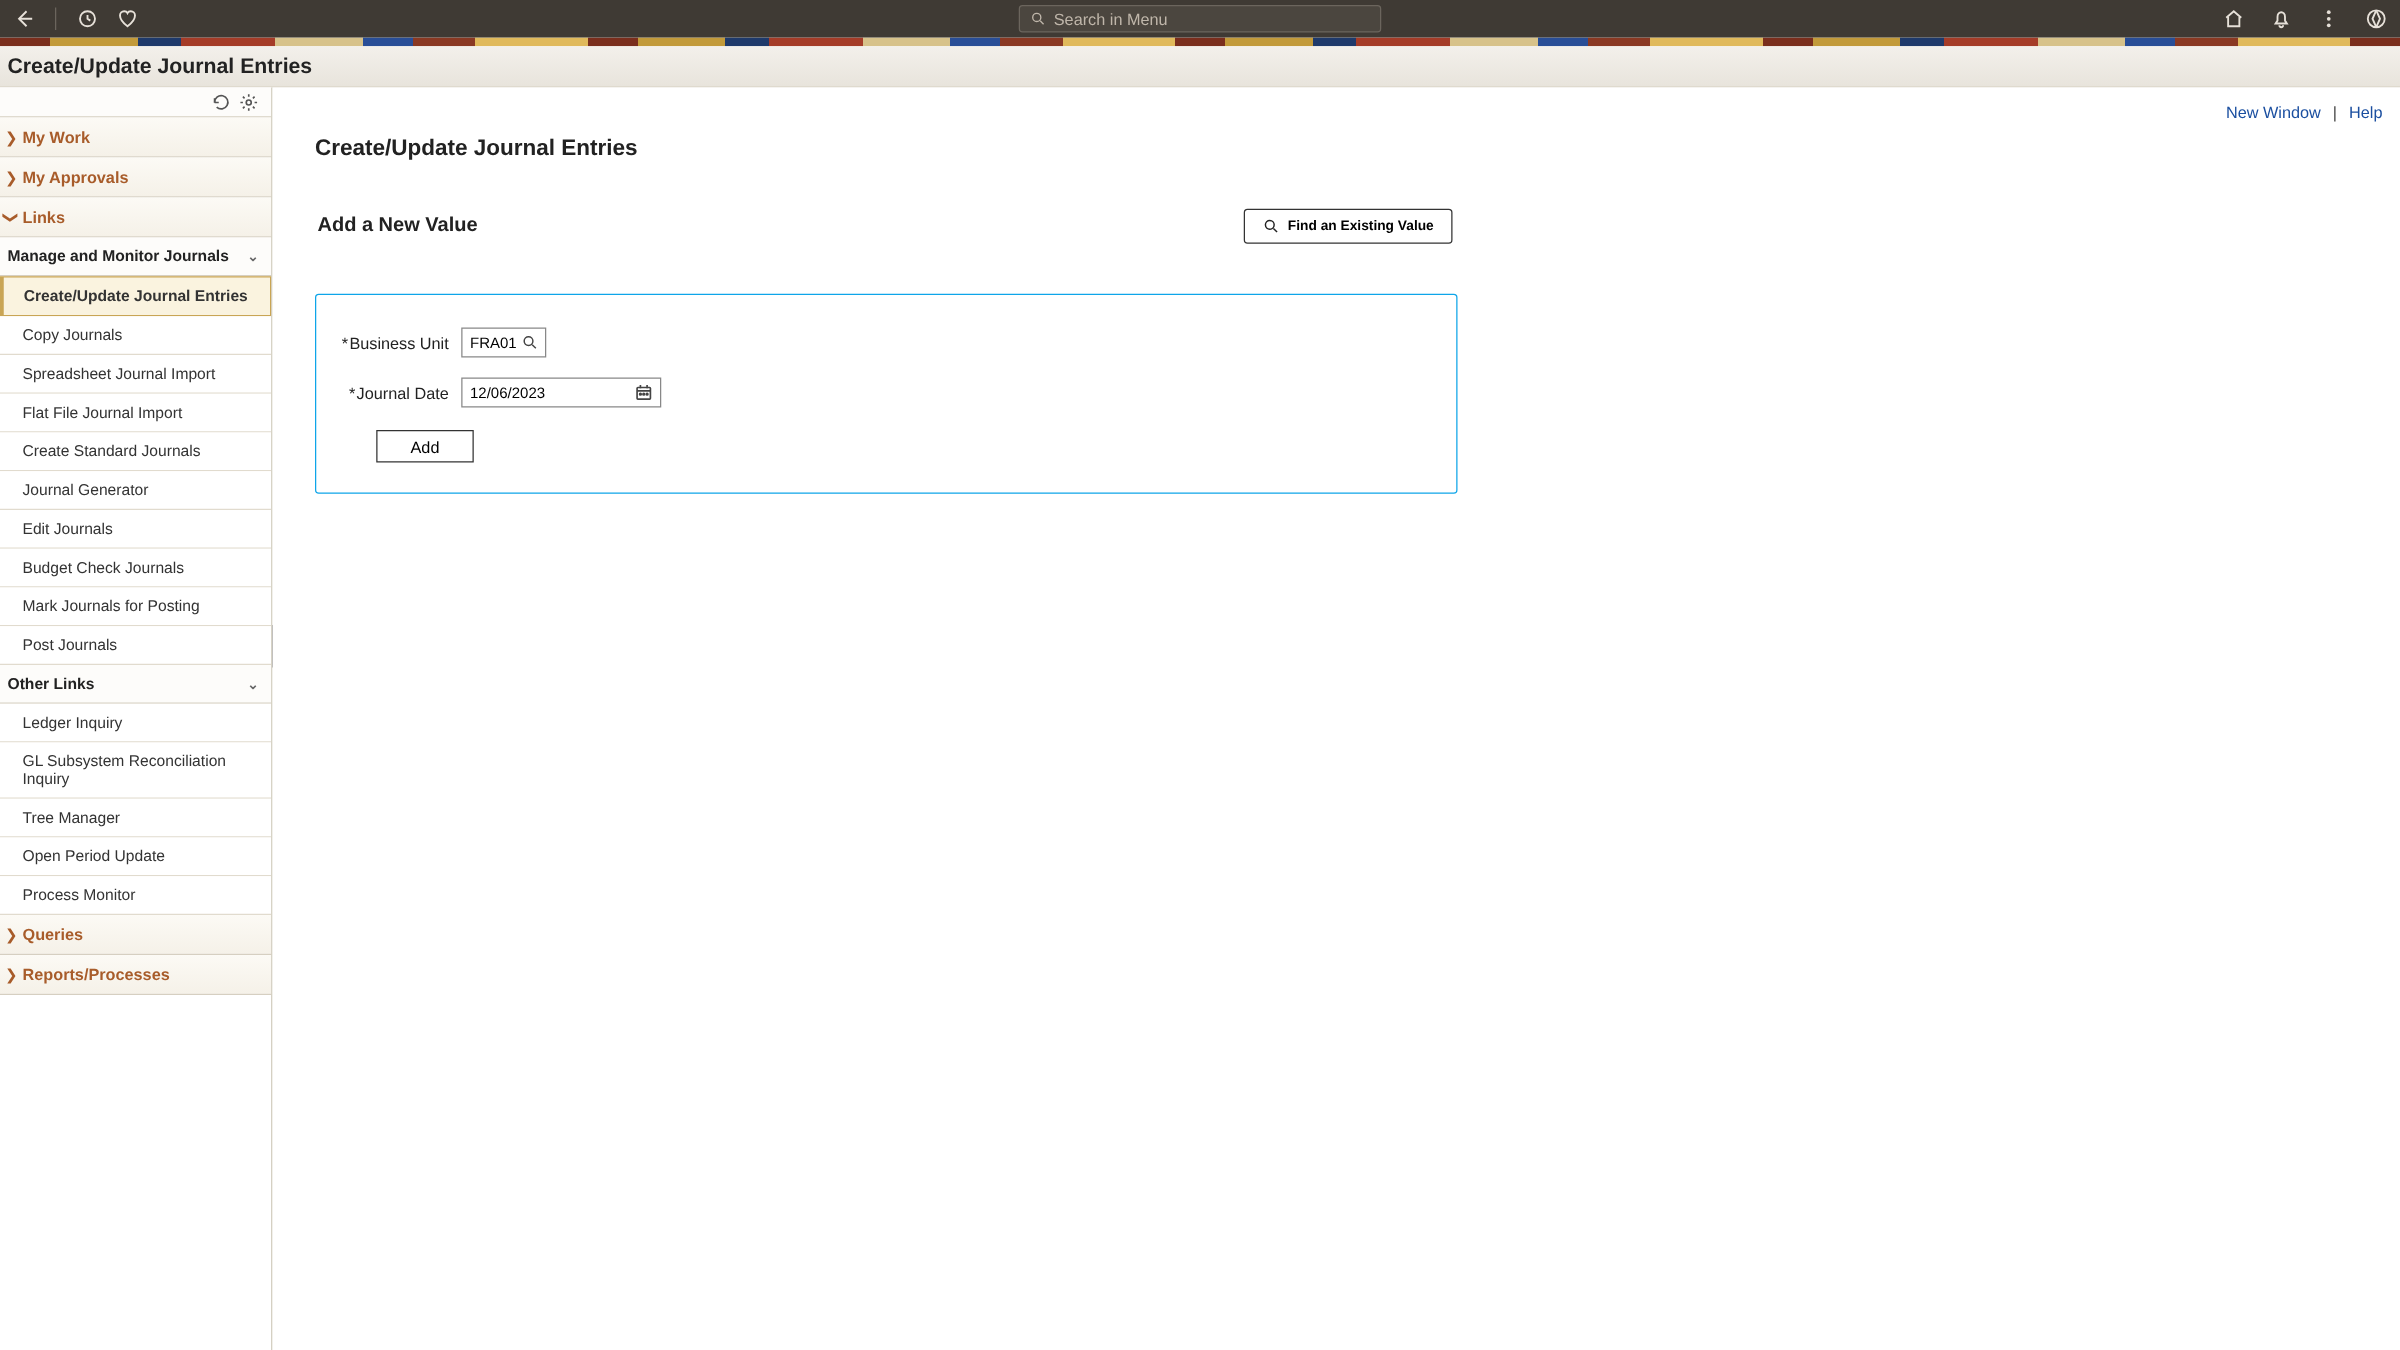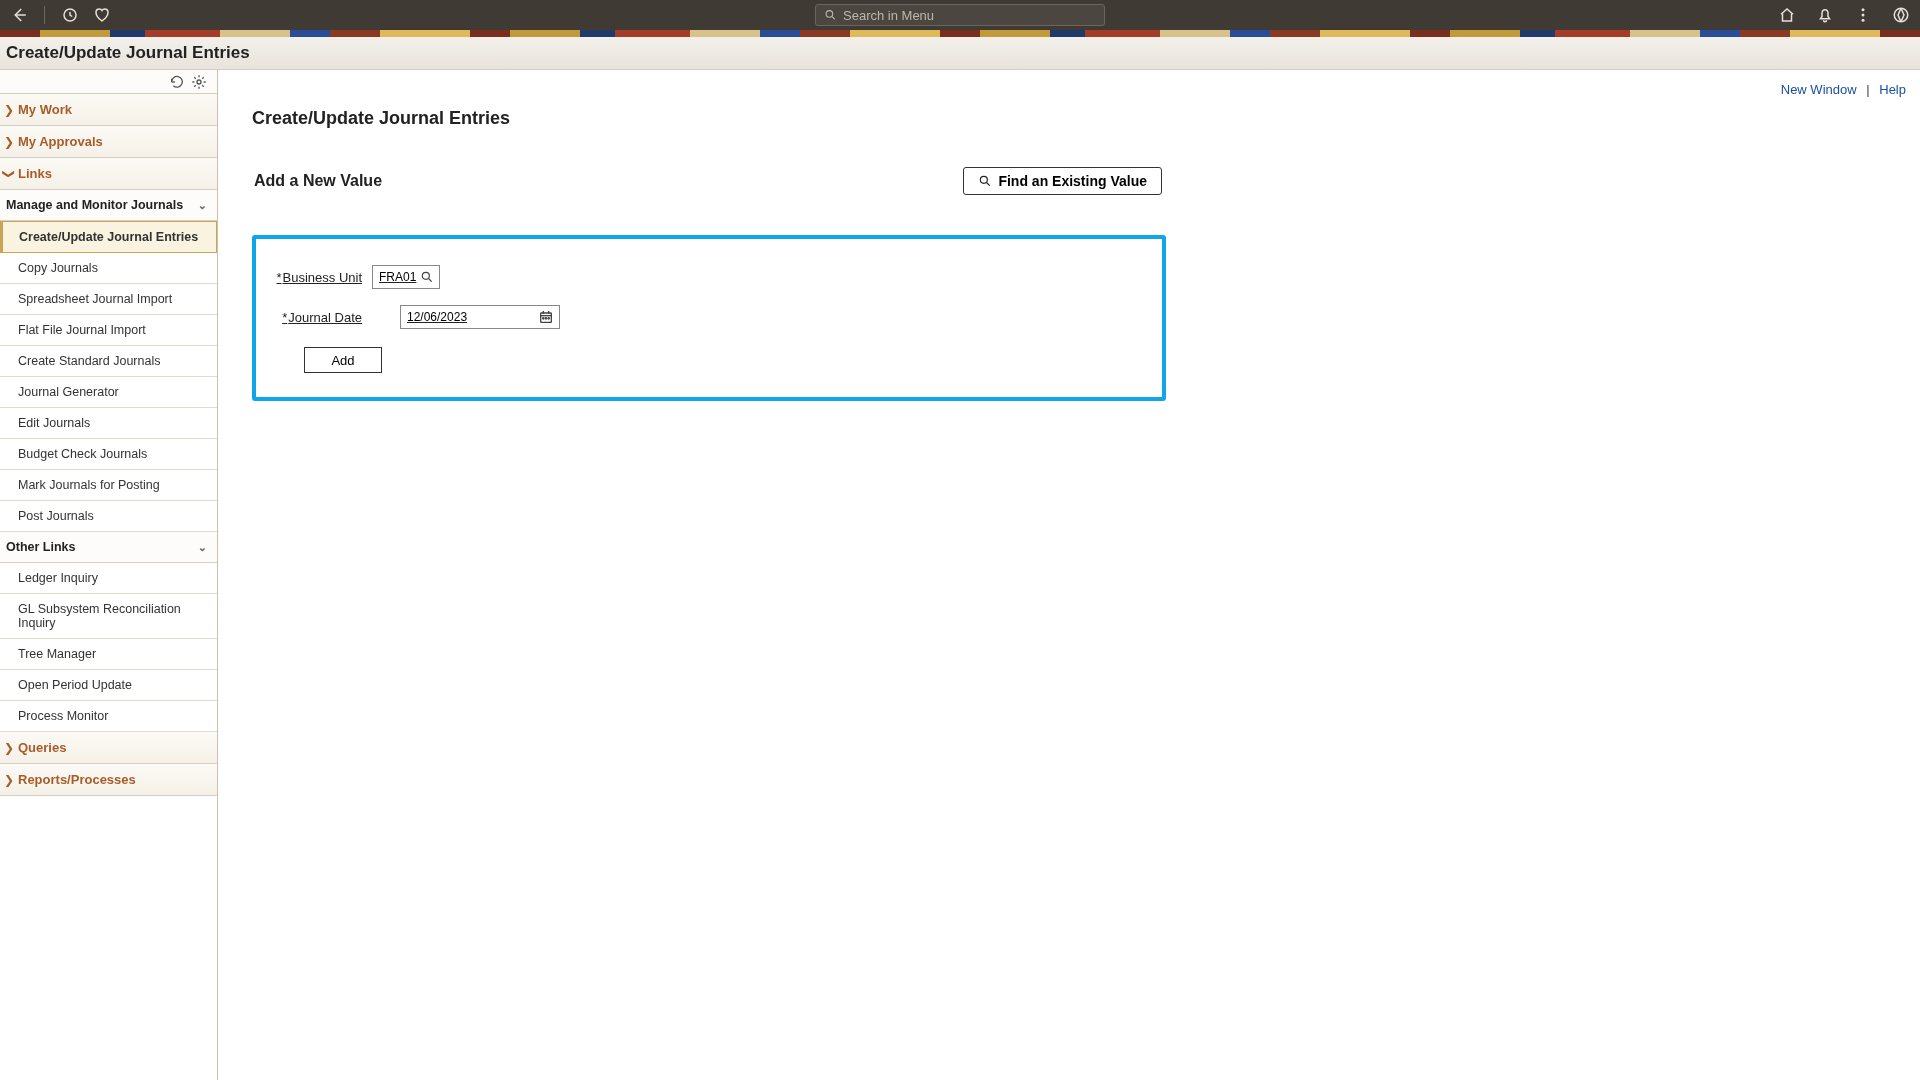--- a/index.html
+++ b/index.html
@@ -126,32 +126,31 @@
 
   .sub-row {
     display: flex; align-items: center; justify-content: space-between;
     width: 928px; margin: 38px 0 0 34px;
   }
   .sub-heading { font-size: 16px; font-weight: bold; color: #222; padding-left: 2px;}
 
   .find-existing-btn {
     height: 28px; padding: 0 14px;
     border: 1px solid #333; border-radius: 3px;
-    background: #fff; font-weight: bold; font-size: 14px;
+    background: #fff; font-weight: bold; font-size: 11px;
     display: inline-flex; align-items: center; gap: 6px;
     cursor: pointer; margin-right: 18px;
   }
 
   .form-box {
     width: 914px;
     margin: 40px 0 0 34px;
-    border: 4px solid #0ea5e9; border-radius: 3px;
+    border: 1px solid #0ea5e9; border-radius: 3px;
     padding: 26px 20px 24px 20px;
     background: #fff;
-    text-decoration: underline;
   }
   .form-row { display: flex; align-items: center; margin-bottom: 16px; }
   .form-label { width: 96px; text-align: right; padding-right: 10px; font-size: 13px; color: #222; }
   .req { margin-right: 1px; }
   input.text-input {
     height: 24px; border: 1px solid #888; padding: 2px 6px; font-size: 12px;
     background: #fff;
   }
   .lookup-wrap { position: relative; display: inline-flex; align-items: center; }
   .lookup-icon {
@@ -342,21 +341,21 @@
                 <path d="M15 15 L20 20"></path>
               </svg>
           </span>
         </span>
       </div>
 
 
       <div class="form-row" style="margin-bottom:0;">
         <div class="form-label"><span class="req">*</span><span>Journal Date</span></div>
         <span class="date-wrap">
-          <input class="text-input" style="width: 160px; padding-right: 26px; margin-left: 28px;" value="12/06/2023">
+          <input class="text-input" style="width: 160px; padding-right: 26px;" value="12/06/2023">
           <span class="cal-icon">
             <svg viewBox="0 0 24 24" width="16" height="16" fill="none" stroke="#444" stroke-width="2">
                 <rect x="4" y="6" width="16" height="14" rx="1"></rect>
                 <path d="M4 10 H20"></path>
                 <path d="M8 3 V7 M16 3 V7"></path>
                 <circle cx="8" cy="14" r="1" fill="#444"></circle>
                 <circle cx="12" cy="14" r="1" fill="#444"></circle>
                 <circle cx="16" cy="14" r="1" fill="#444"></circle>
               </svg>
           </span>

